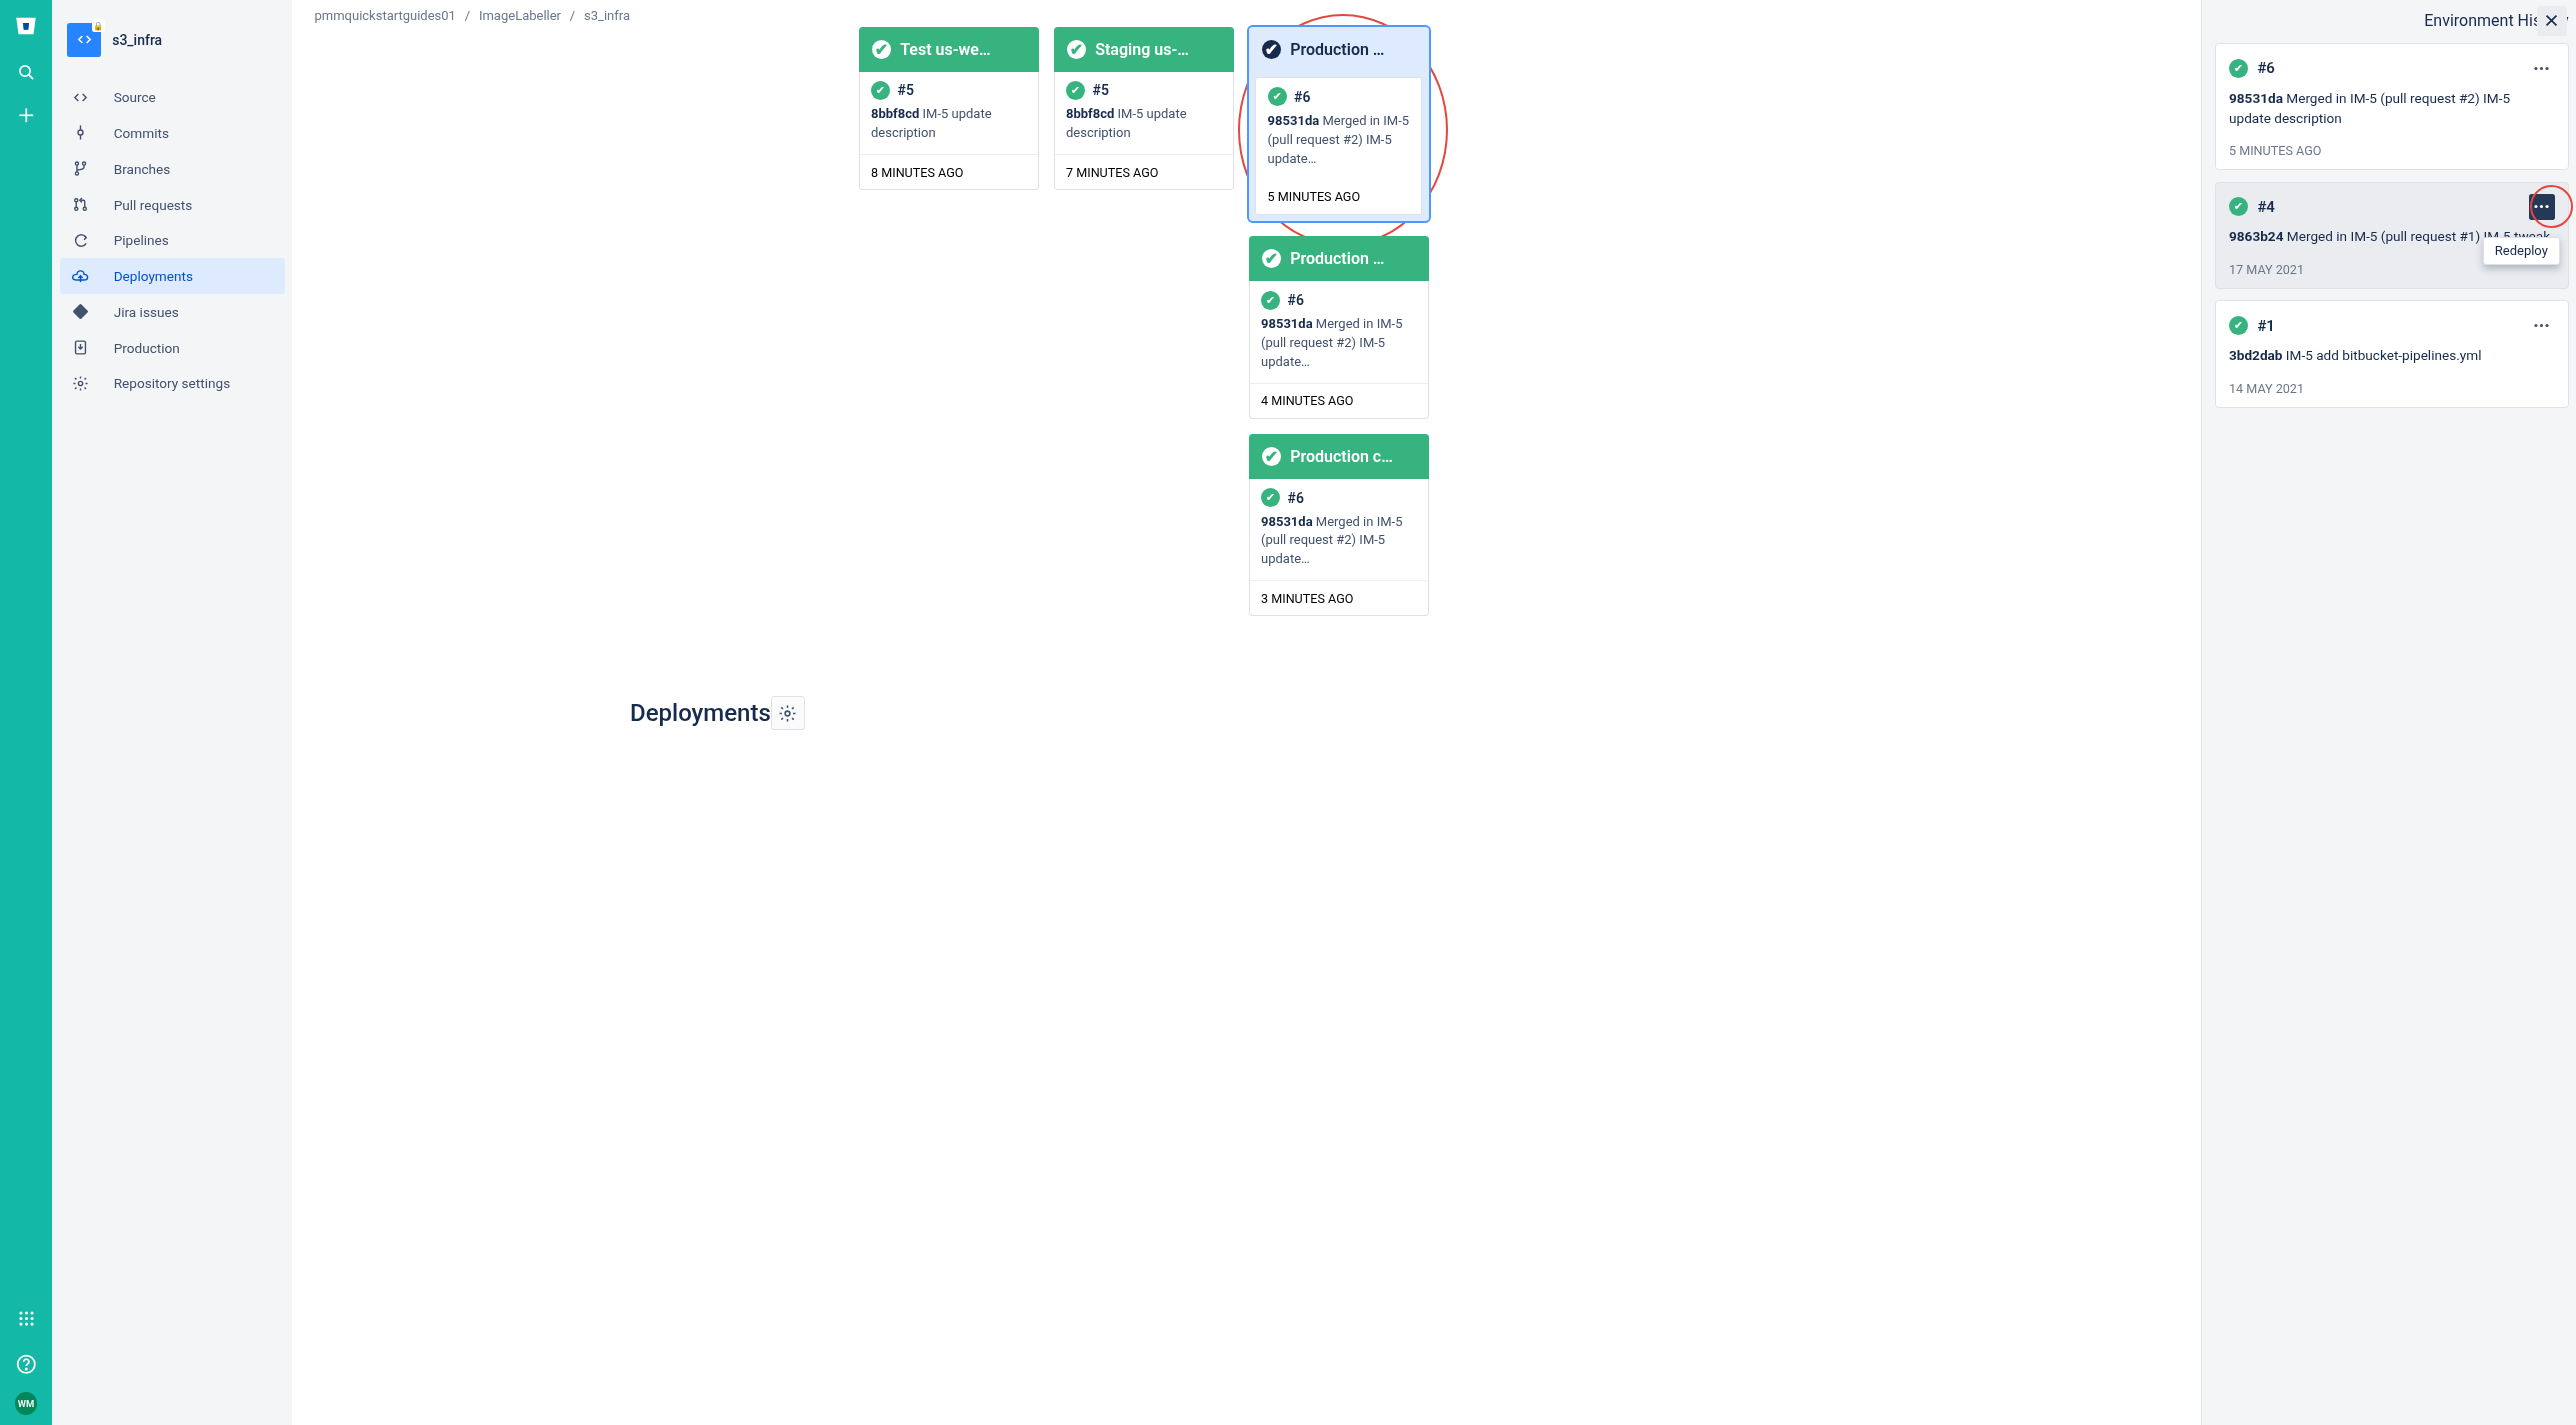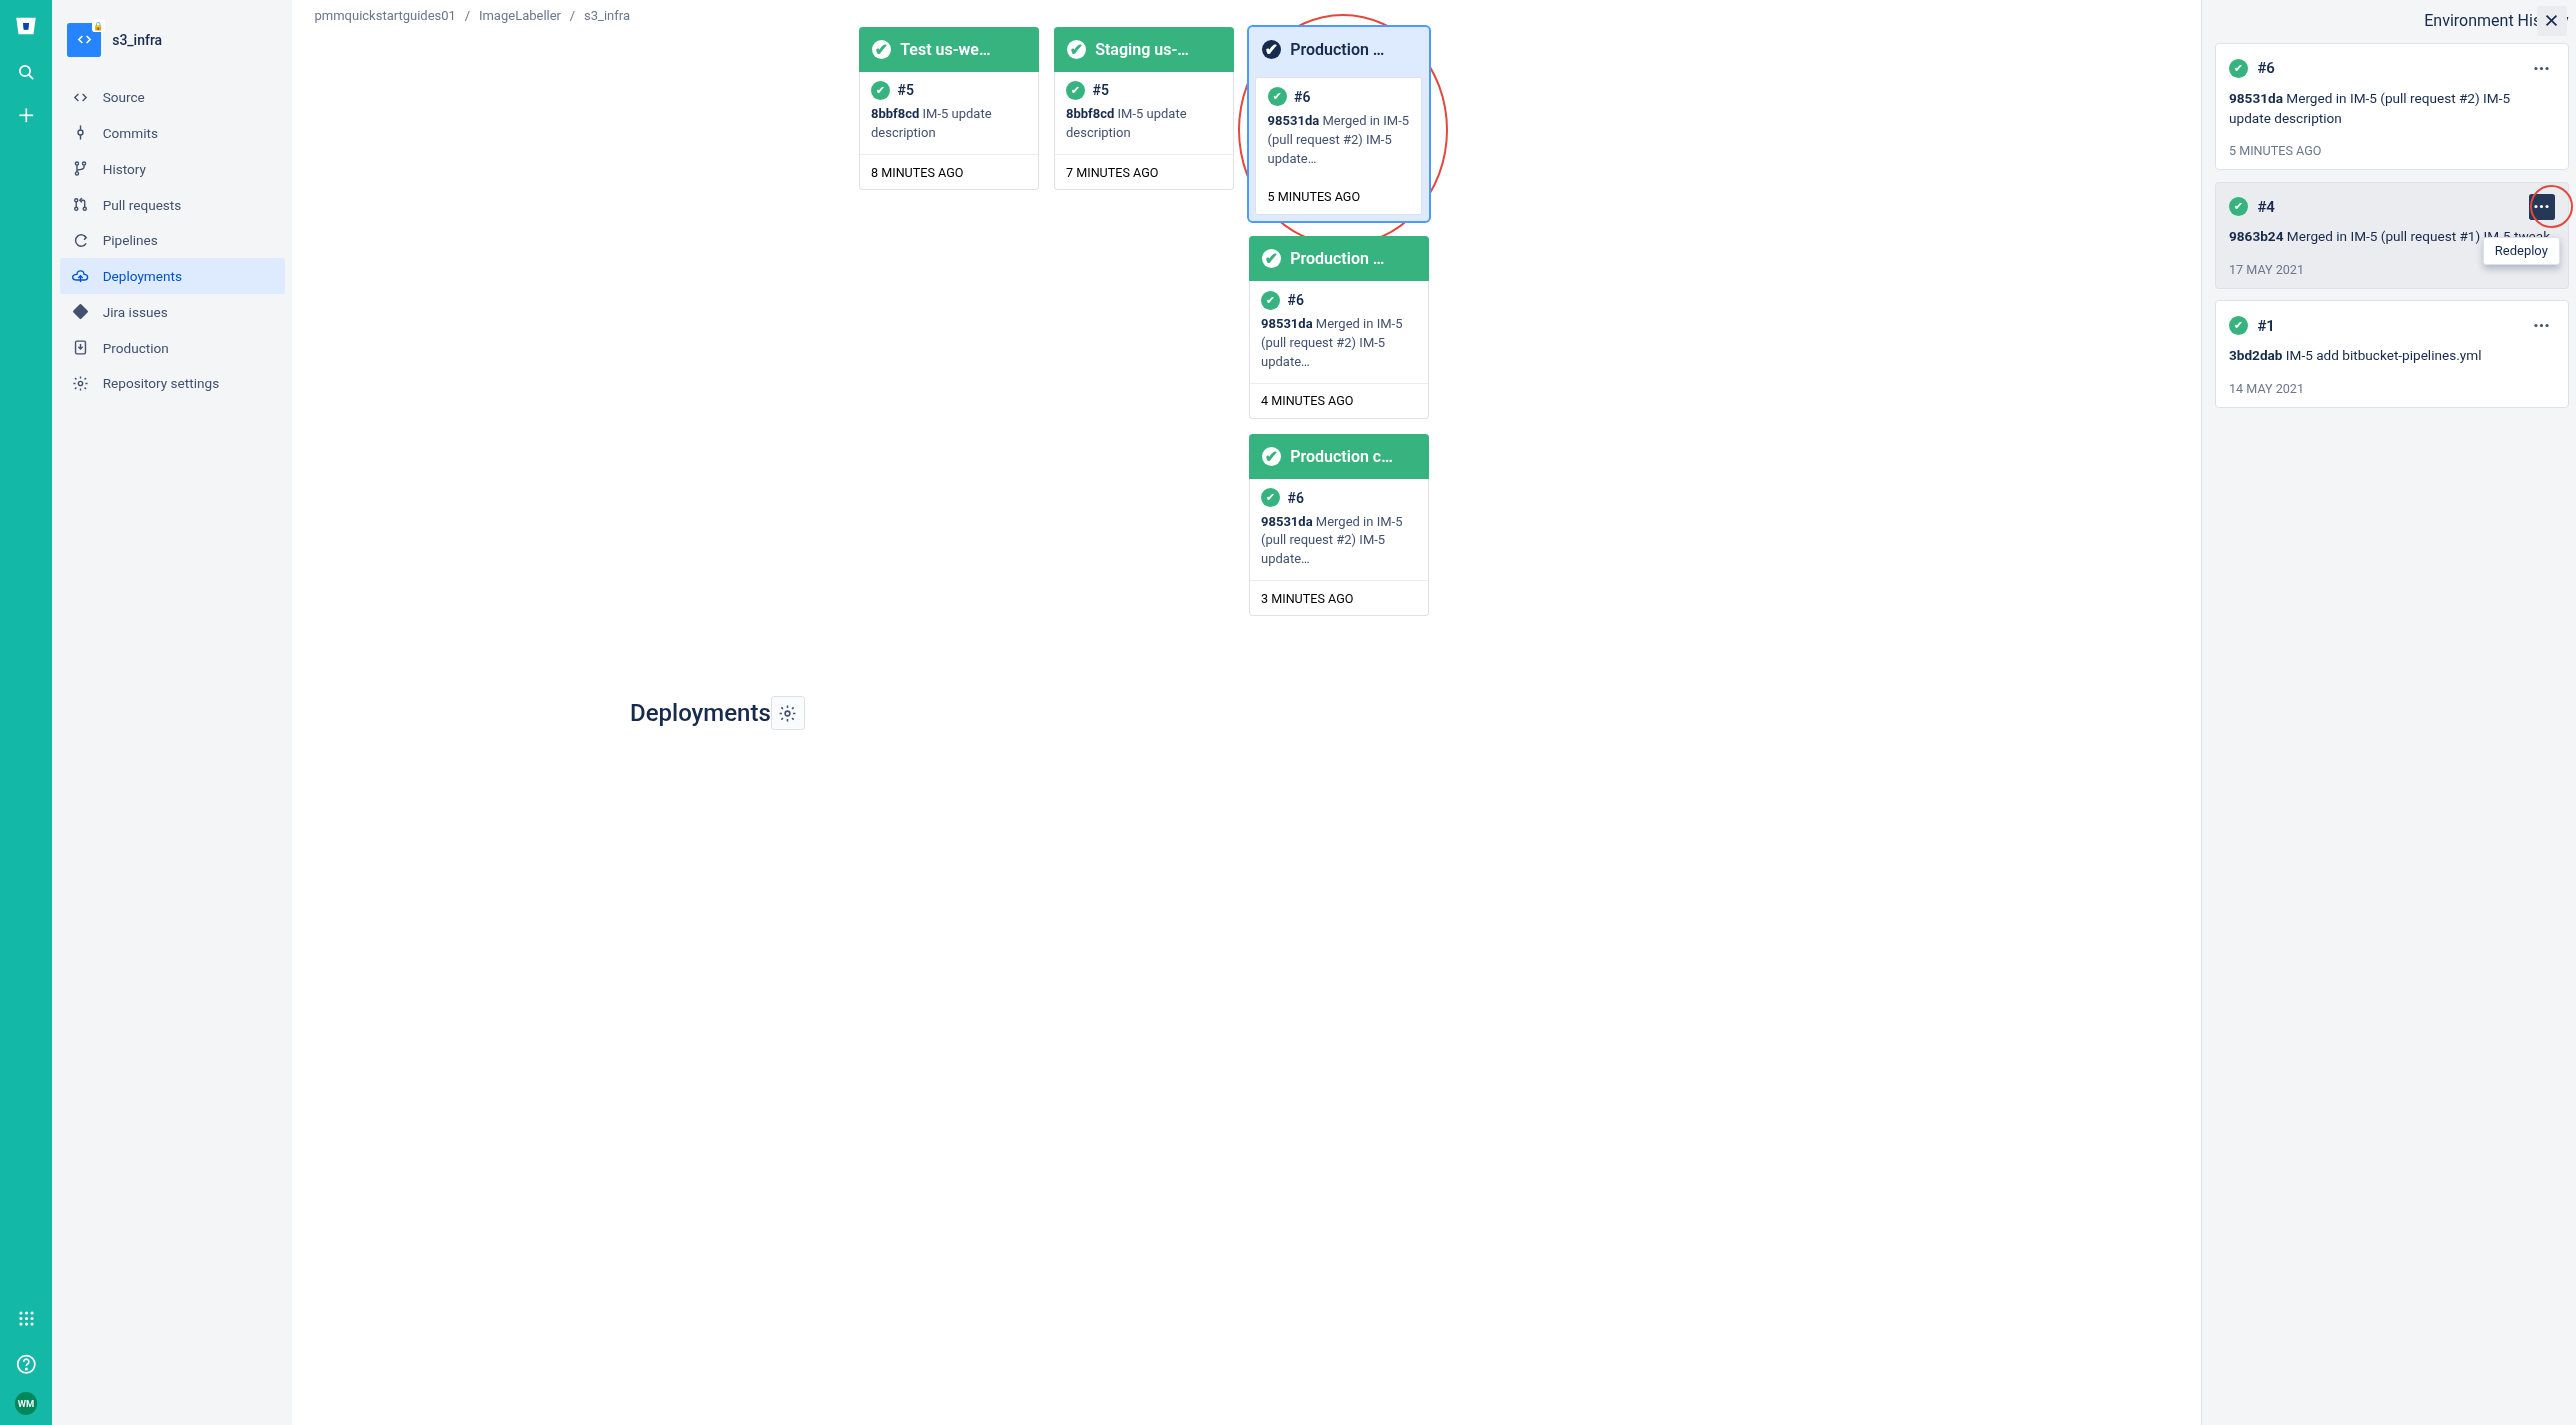--- a/index.html
+++ b/index.html
@@ -13,21 +13,21 @@
 .rail-bottom { position:absolute; bottom:11.2px; left:0; right:0; display:flex; flex-direction:column; align-items:center; gap:9.4px; }
 .avatar-btn { width:22.5px; height:22.5px; border-radius:50%; background:#00875A; color:#fff; font-size:9.4px; font-weight:600; display:flex; align-items:center; justify-content:center; }
 
 
 .sidebar { width: 240px; background: #F4F5F7; padding: 19px 7.5px 0 7.5px; }
 .repo-header { display:flex; align-items:center; gap:11.2px; padding:3.7px 7.5px 17px 7.5px; }
 .repo-icon { width:34px; height:34px; background:#2684FF; border-radius:2.8px; color:#fff; display:flex; align-items:center; justify-content:center; position:relative; }
 .repo-lock { position:absolute; top:-3.7px; right:-3.7px; width:13px; height:13px; background:#fff; border-radius:2.8px; display:flex; align-items:center; justify-content:center; font-size:8.4px; }
 .repo-title { font-weight:500; font-size:14px; }
 .nav { margin-top: 5.6px; }
-.nav-item { display:flex; align-items:center; gap:13px; padding:8.4px 11.2px; border-radius:2.8px; cursor:pointer; color:#42526E; }
+.nav-item { display:flex; align-items:center; gap:24px; padding:8.4px 11.2px; border-radius:2.8px; cursor:pointer; color:#42526E; }
 .nav-item.active { background:#DEEBFF; color:#0052CC; }
 .nav-icon { width:19px; height:19px; display:flex; align-items:center; justify-content:center; flex-shrink:0; }
 .nav-label { font-size:13.6px; }
 
 
 .main { flex:1; padding: 7.5px 22.5px 0 22.5px; display:flex; flex-direction:row; min-width:0; }
 .breadcrumbs { color:#6B778C; font-size:13px; padding: 0 0 5.6px 0; }
 .breadcrumbs .crumb { cursor:pointer; }
 .breadcrumbs .sep { padding:0 5.6px; }
 .title-row { display:flex; align-items:center; justify-content:space-between; padding:1.9px 0 9.4px 0; }
@@ -159,21 +159,21 @@
       <div class="nav-item">
         <span class="nav-icon">
             <svg width="17" height="17" viewBox="0 0 24 24" fill="none" stroke="#42526E" stroke-width="2">
               <circle cx="7" cy="5" r="2.2"></circle>
               <circle cx="17" cy="5" r="2.2"></circle>
               <circle cx="7" cy="19" r="2.2"></circle>
               <path d="M7 7 V17"></path>
               <path d="M17 7 V10 Q17 14 7 14"></path>
             </svg>
           </span>
-        <span class="nav-label">History</span>
+        <span class="nav-label">Branches</span>
       </div>
       <div class="nav-item">
         <span class="nav-icon">
             <svg width="17" height="17" viewBox="0 0 24 24" fill="none" stroke="#42526E" stroke-width="2">
               <circle cx="6" cy="6" r="2.2"></circle>
               <circle cx="6" cy="18" r="2.2"></circle>
               <circle cx="18" cy="18" r="2.2"></circle>
               <path d="M6 8 V16"></path>
               <path d="M13 6 H16 Q18 6 18 8 V16"></path>
               <polyline points="14,3 11,6 14,9"></polyline>

